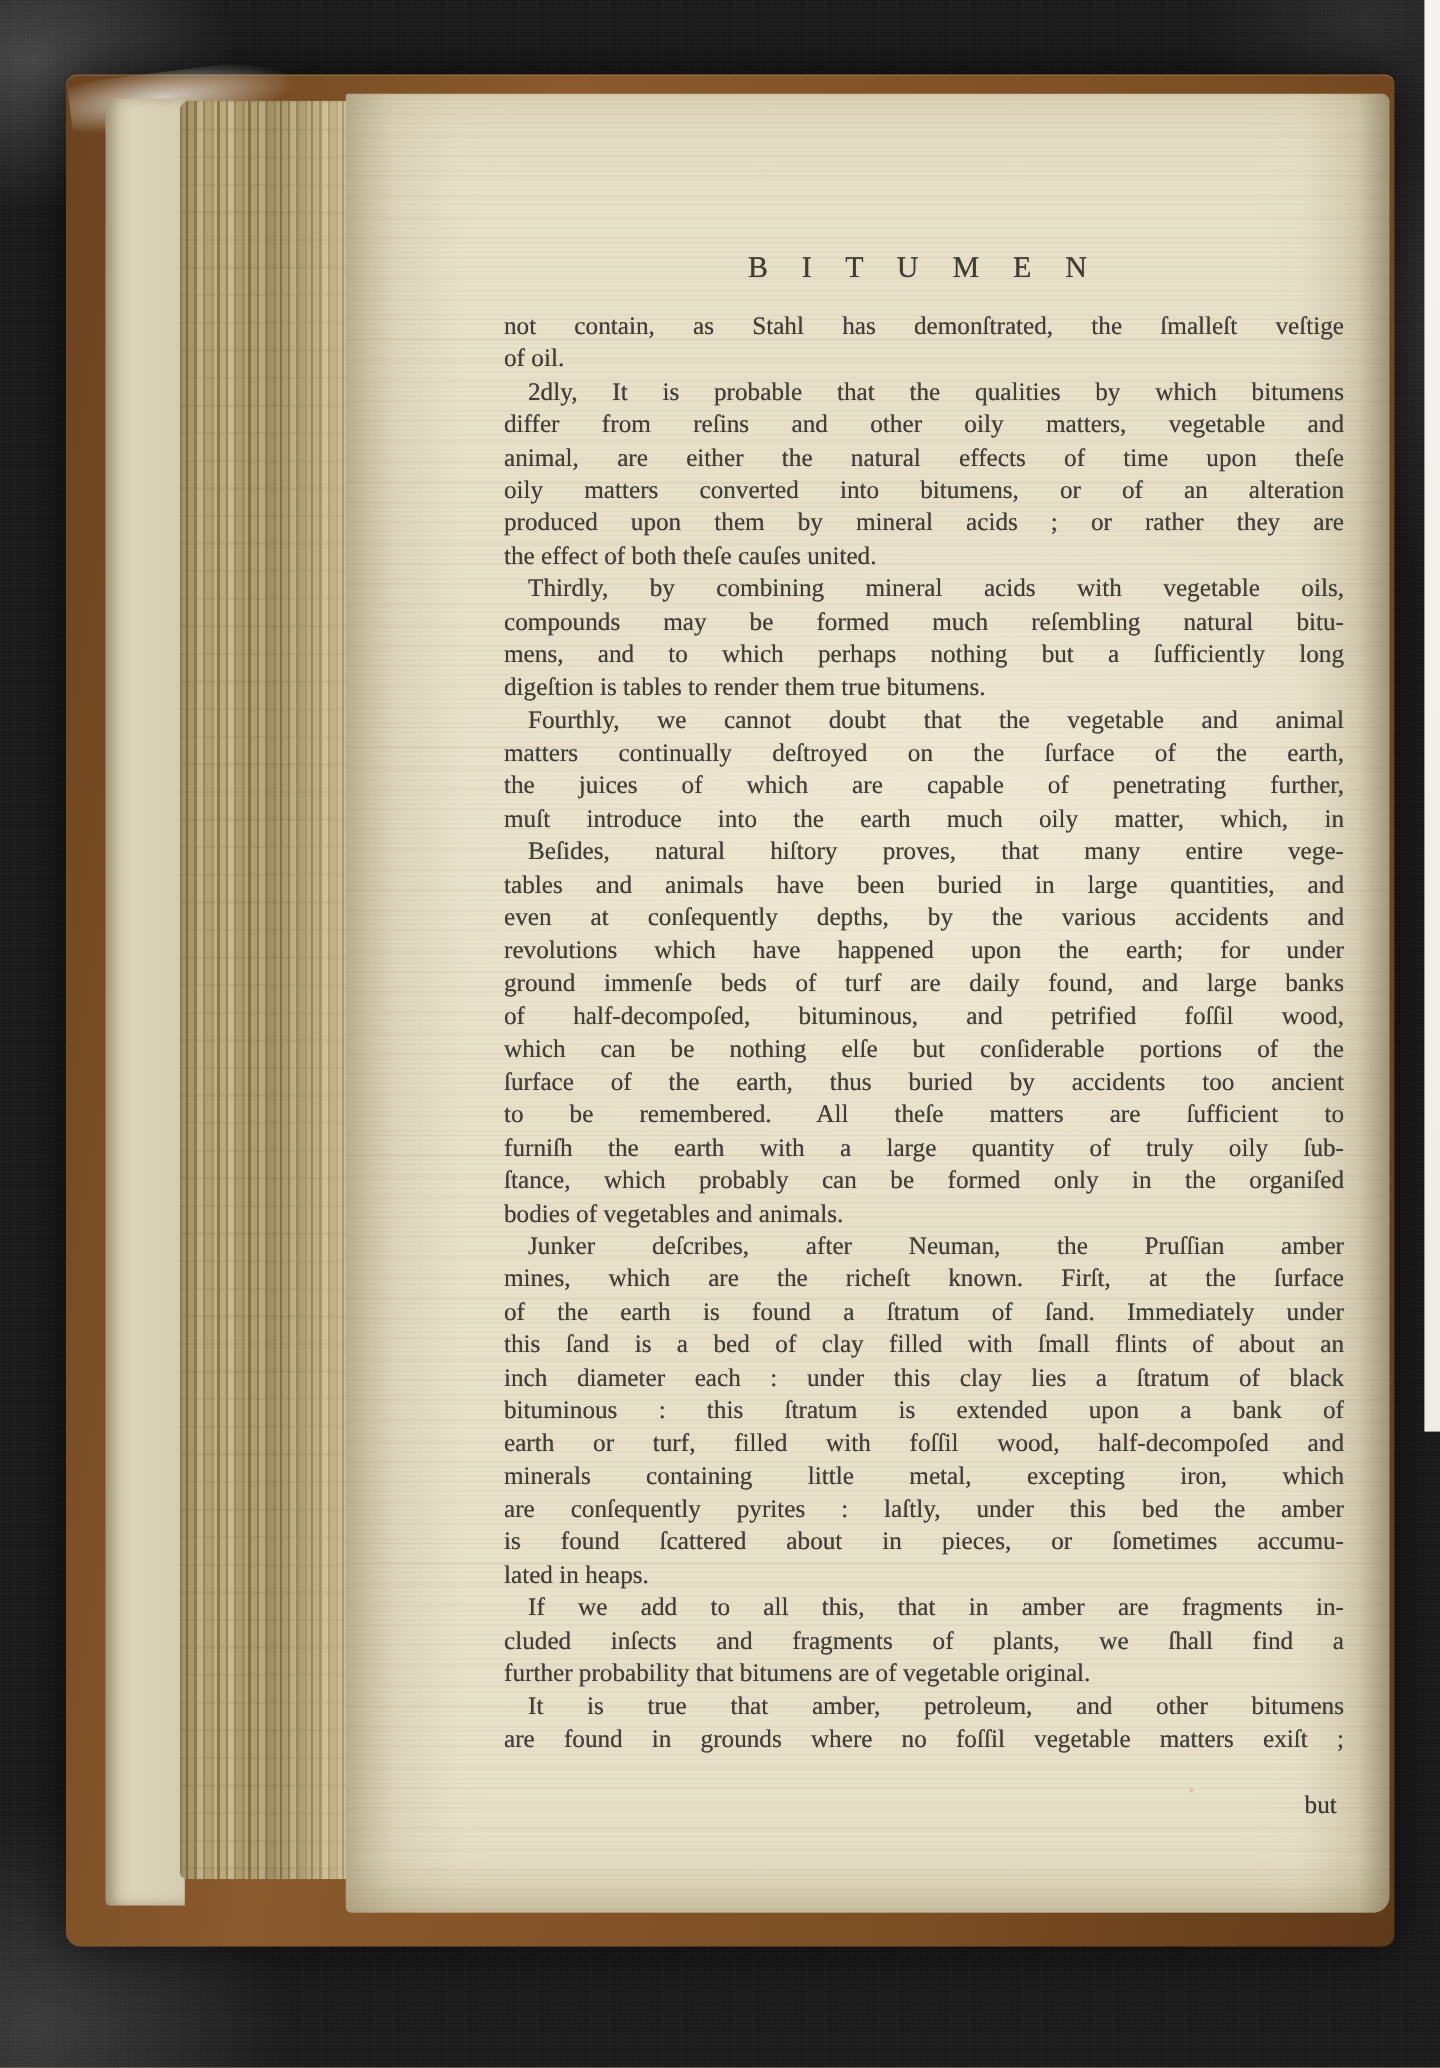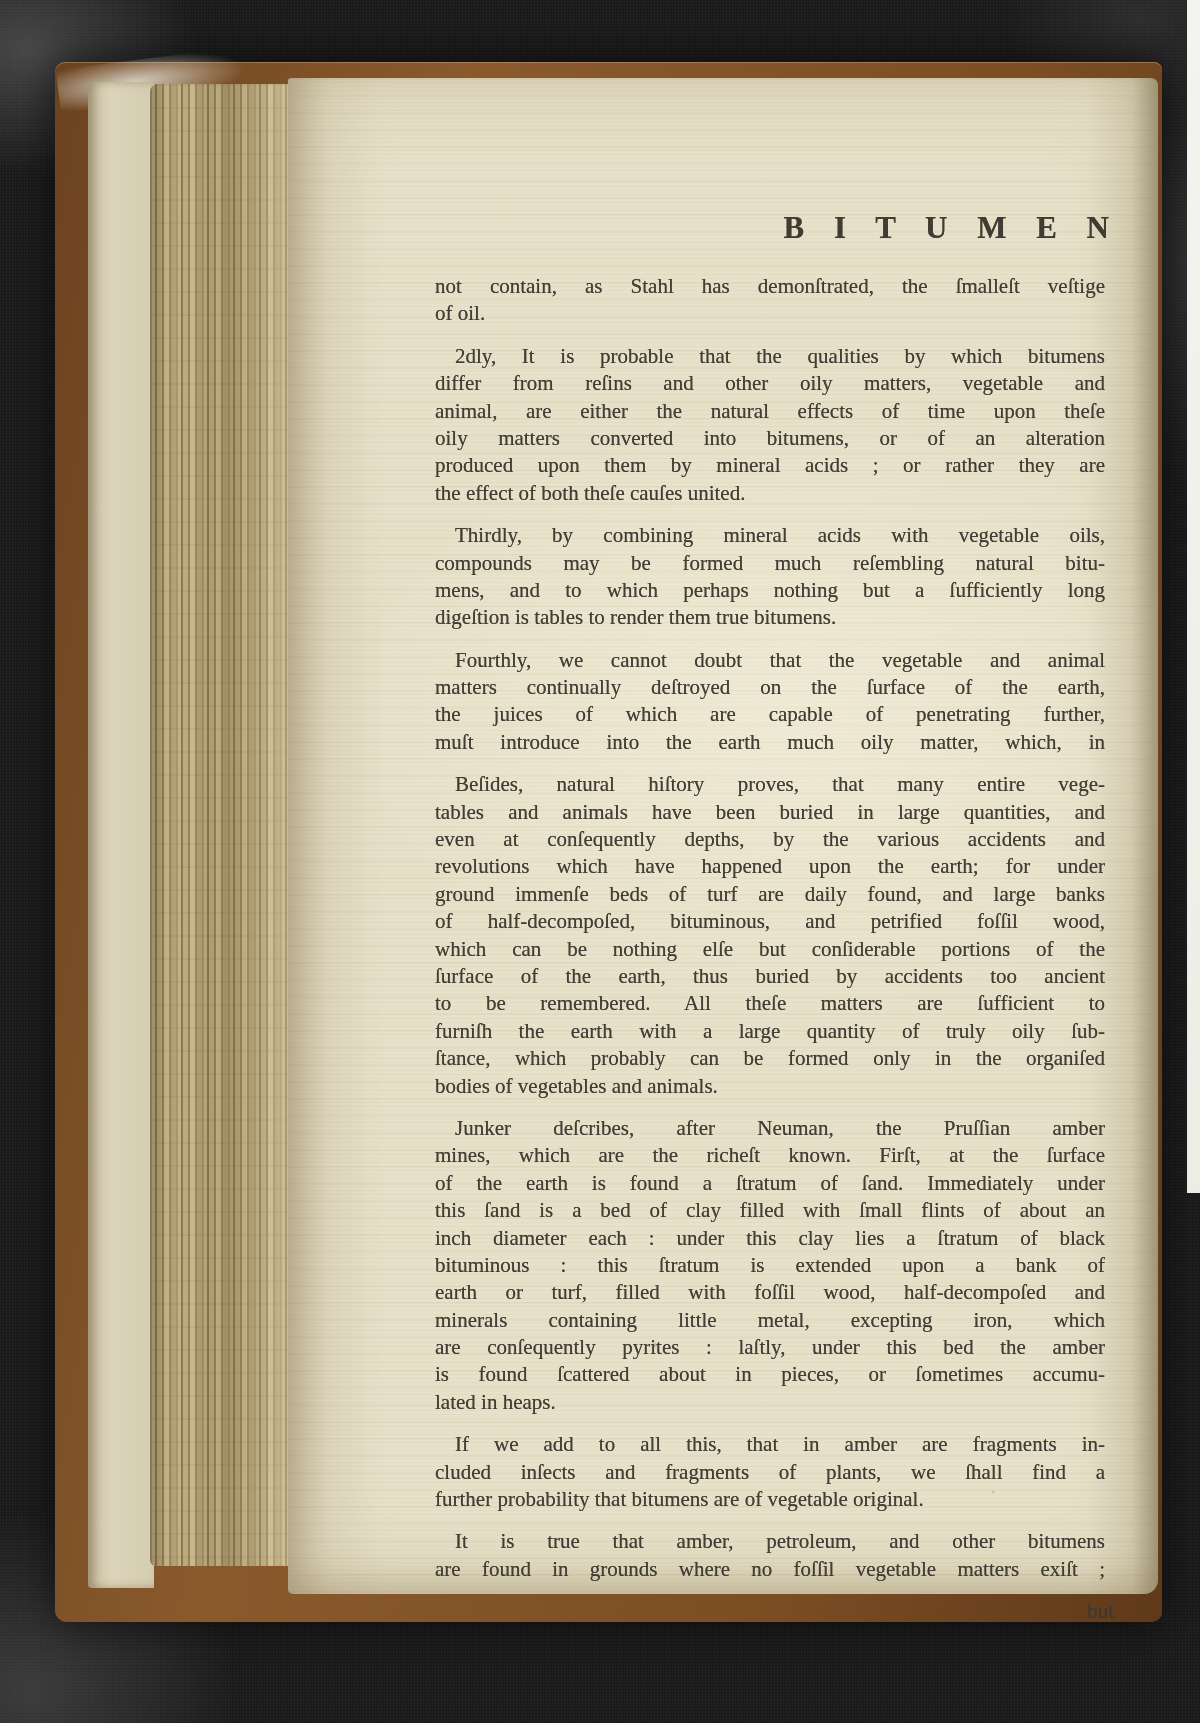--- a/index.html
+++ b/index.html
@@ -55,33 +55,33 @@
       linear-gradient(90deg, rgba(110,90,50,0.24), rgba(110,90,50,0.06) 42px, transparent 95px),
       linear-gradient(270deg, rgba(70,60,35,0.38), rgba(120,105,65,0.14) 26px, transparent 72px);
     box-shadow:inset 0 0 95px rgba(140,120,70,0.22), inset 0 -12px 32px rgba(120,100,60,0.28);
   }
   .page-text{
     position:absolute;left:132px;top:132px;width:700px;
     color:#413e35;
     text-shadow:0 0 0.6px rgba(65,62,53,0.75);
   }
   .page-header{
-    text-align:right;font-size:31px;letter-spacing:11px;height:48px;
-    color:#3f3c33;white-space:nowrap;font-weight:bold;
+    text-align:center;font-size:25px;letter-spacing:11px;height:48px;
+    color:#3f3c33;white-space:nowrap;
   }
-  .para{margin:15px;}
+  .para{margin:0;}
   .line{
     font-size:21px;line-height:27.4px;height:27.4px;overflow:hidden;
     text-align:justify;text-align-last:justify;
   }
   .line.endline{text-align-last:left;}
   .line.indent{text-indent:20px;}
   .catchword{
     font-size:21px;line-height:27.4px;height:27.4px;
-    text-align:right;padding-right:6px;color:#3b3830;
+    text-align:right;padding-right:6px;color:#3b3830;margin-top:28px;
   }
   .scan-strip{
     position:absolute;right:0;top:0;width:13px;height:1193px;
     background:linear-gradient(180deg,#f4f3ef,#edece5);
   }
 </style>
 </head>
 <body>
 
 <div class="cover"></div>

